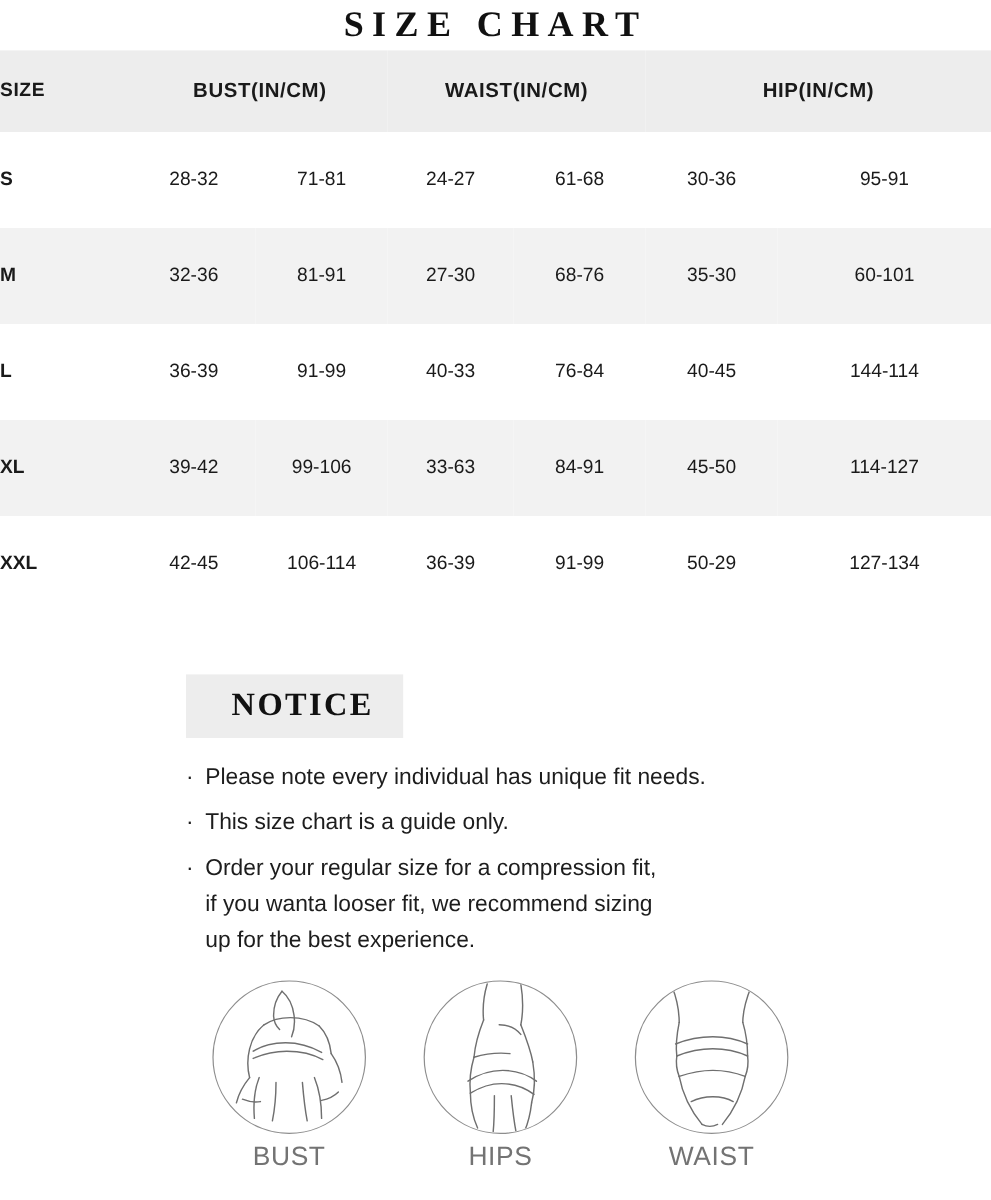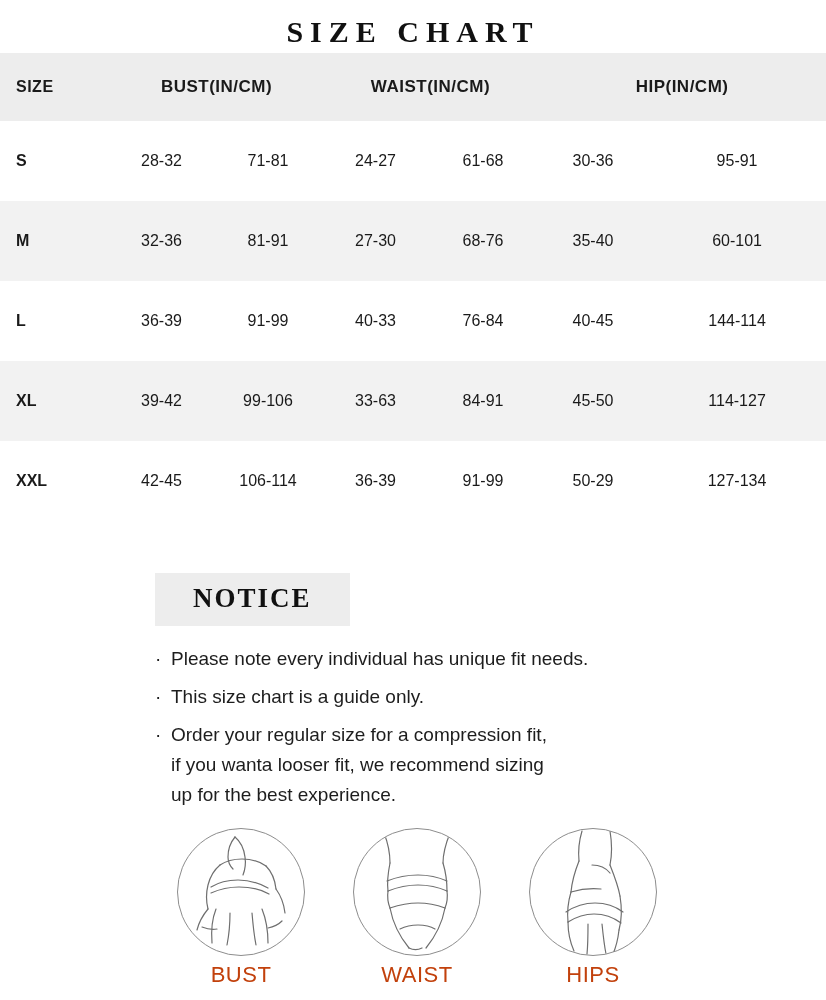--- a/index.html
+++ b/index.html
@@ -21,32 +21,32 @@
     position: relative;
   }
   
   .title {
     text-align: center;
     font-family: "Liberation Serif", serif;
     font-weight: bold;
     font-size: 30px;
     letter-spacing: 7px;
     color: #111111;
-    padding-top: 13px;
+    padding-top: 2px;
     height: 40px;
     line-height: 38px;
   }
   
   table.size-table {
     width: 826px;
     border-collapse: collapse;
     table-layout: fixed;
   }
   table.size-table td, table.size-table th {
-    padding: 16px;
+    padding: 0;
     margin: 16px;
   }
   tr.head-row {
     background: #ededed;
     height: 68px;
   }
   tr.row-odd { background: #ffffff; height: 80px; }
   tr.row-even { background: #f2f2f2; height: 80px; }
 
   th.hdr-size {
@@ -77,21 +77,21 @@
     color: #1a1a1a;
   }
   
   .notice-wrap {
     margin-top: 52px;
     padding-left: 155px;
   }
   .notice-badge {
     display: inline-block;
     background: #ededed;
-    padding: 10px 38px 12px 38px;
+    padding: 10px 24px 12px 38px;
     font-family: "Liberation Serif", serif;
     font-weight: bold;
     font-size: 27px;
     letter-spacing: 2px;
     color: #111111;
   }
   .notice-list {
     margin-top: 18px;
     padding-left: 0;
   }
@@ -130,21 +130,21 @@
     margin: 0 auto;
     border: 1.5px solid #8d8d8d;
     border-radius: 50%;
     overflow: hidden;
     position: relative;
     background: #ffffff;
   }
   .fig-label {
     margin-top: 6px;
     font-size: 22px;
-    color: #c2410c;
+    color: #737373;
     letter-spacing: 0.5px;
   }
 </style>
 </head>
 <body>
 
 <div class="page">
 
   <div class="title">SIZE CHART</div>
 
@@ -175,21 +175,21 @@
         <td class="cell-val">61-68</td>
         <td class="cell-val">30-36</td>
         <td class="cell-val">95-91</td>
       </tr>
       <tr class="row-even">
         <td class="cell-size">M</td>
         <td class="cell-val">32-36</td>
         <td class="cell-val">81-91</td>
         <td class="cell-val">27-30</td>
         <td class="cell-val">68-76</td>
-        <td class="cell-val">35-40</td>
+        <td class="cell-val">35-30</td>
         <td class="cell-val">60-101</td>
       </tr>
       <tr class="row-odd">
         <td class="cell-size">L</td>
         <td class="cell-val">36-39</td>
         <td class="cell-val">91-99</td>
         <td class="cell-val">40-33</td>
         <td class="cell-val">76-84</td>
         <td class="cell-val">40-45</td>
         <td class="cell-val">144-114</td>
@@ -260,57 +260,57 @@
           </g>
         </svg>
       </div>
       <div class="fig-label">BUST</div>
     </div>
 
     <div class="figure">
       <div class="fig-circle">
         <svg viewBox="0 0 126 126" width="126" height="126" aria-hidden="true">
           <g fill="none" stroke="#6f6f6f" stroke-width="1.2" stroke-linecap="round" stroke-linejoin="round">
-            <path d="M30 4 c4 10 6 20 6 30"></path>
-            <path d="M96 4 c-4 10 -7 20 -7 30"></path>
-            <path d="M36 34 c-2 10 -3 20 -2 28"></path>
-            <path d="M89 34 c3 10 4 20 4 28"></path>
-            <path d="M34 62 c10 -4 20 -6 30 -6 c10 0 20 2 29 6"></path>
-            <path d="M33 52 c10 -4 20 -6 31 -6 c10 0 20 2 29 6"></path>
-            <path d="M34 62 c-1 7 0 12 2 17"></path>
-            <path d="M93 62 c1 7 0 12 -2 17"></path>
-            <path d="M36 79 c9 -3 19 -5 28 -5 c10 0 19 2 27 5"></path>
-            <path d="M36 79 c3 16 10 29 19 40"></path>
-            <path d="M91 79 c-3 16 -10 29 -19 40"></path>
-            <path d="M55 119 c4 2 9 2 13 0"></path>
-            <path d="M46 100 c6 -3 12 -4 18 -4 c6 0 12 1 17 4"></path>
-          </g>
-        </svg>
-      </div>
-      <div class="fig-label">WAIST</div>
-    </div>
-
-    <div class="figure">
-      <div class="fig-circle">
-        <svg viewBox="0 0 126 126" width="126" height="126" aria-hidden="true">
-          <g fill="none" stroke="#6f6f6f" stroke-width="1.2" stroke-linecap="round" stroke-linejoin="round">
             <path d="M52 2 c-3 10 -4 20 -3 30"></path>
             <path d="M80 2 c2 12 2 24 0 34"></path>
             <path d="M49 32 c-4 10 -7 20 -8 31"></path>
             <path d="M80 36 c4 10 8 20 10 31"></path>
             <path d="M41 63 c-3 10 -4 20 -3 30"></path>
             <path d="M90 67 c2 12 2 23 -1 34"></path>
             <path d="M38 93 c8 -5 17 -8 26 -8 c10 0 19 3 27 9"></path>
             <path d="M36 83 c9 -6 19 -9 29 -9 c10 0 20 3 28 9"></path>
             <path d="M38 93 c0 10 2 20 6 29"></path>
             <path d="M89 101 c-1 9 -3 17 -6 24"></path>
             <path d="M58 95 c0 10 0 20 -1 30"></path>
             <path d="M72 95 c1 10 2 20 4 30"></path>
             <path d="M41 63 c10 -3 20 -4 30 -3"></path>
             <path d="M62 36 c8 0 14 3 18 8"></path>
           </g>
         </svg>
       </div>
       <div class="fig-label">HIPS</div>
     </div>
 
+    <div class="figure">
+      <div class="fig-circle">
+        <svg viewBox="0 0 126 126" width="126" height="126" aria-hidden="true">
+          <g fill="none" stroke="#6f6f6f" stroke-width="1.2" stroke-linecap="round" stroke-linejoin="round">
+            <path d="M30 4 c4 10 6 20 6 30"></path>
+            <path d="M96 4 c-4 10 -7 20 -7 30"></path>
+            <path d="M36 34 c-2 10 -3 20 -2 28"></path>
+            <path d="M89 34 c3 10 4 20 4 28"></path>
+            <path d="M34 62 c10 -4 20 -6 30 -6 c10 0 20 2 29 6"></path>
+            <path d="M33 52 c10 -4 20 -6 31 -6 c10 0 20 2 29 6"></path>
+            <path d="M34 62 c-1 7 0 12 2 17"></path>
+            <path d="M93 62 c1 7 0 12 -2 17"></path>
+            <path d="M36 79 c9 -3 19 -5 28 -5 c10 0 19 2 27 5"></path>
+            <path d="M36 79 c3 16 10 29 19 40"></path>
+            <path d="M91 79 c-3 16 -10 29 -19 40"></path>
+            <path d="M55 119 c4 2 9 2 13 0"></path>
+            <path d="M46 100 c6 -3 12 -4 18 -4 c6 0 12 1 17 4"></path>
+          </g>
+        </svg>
+      </div>
+      <div class="fig-label">WAIST</div>
+    </div>
+
   </div>
 </div>
 
 </body></html>

